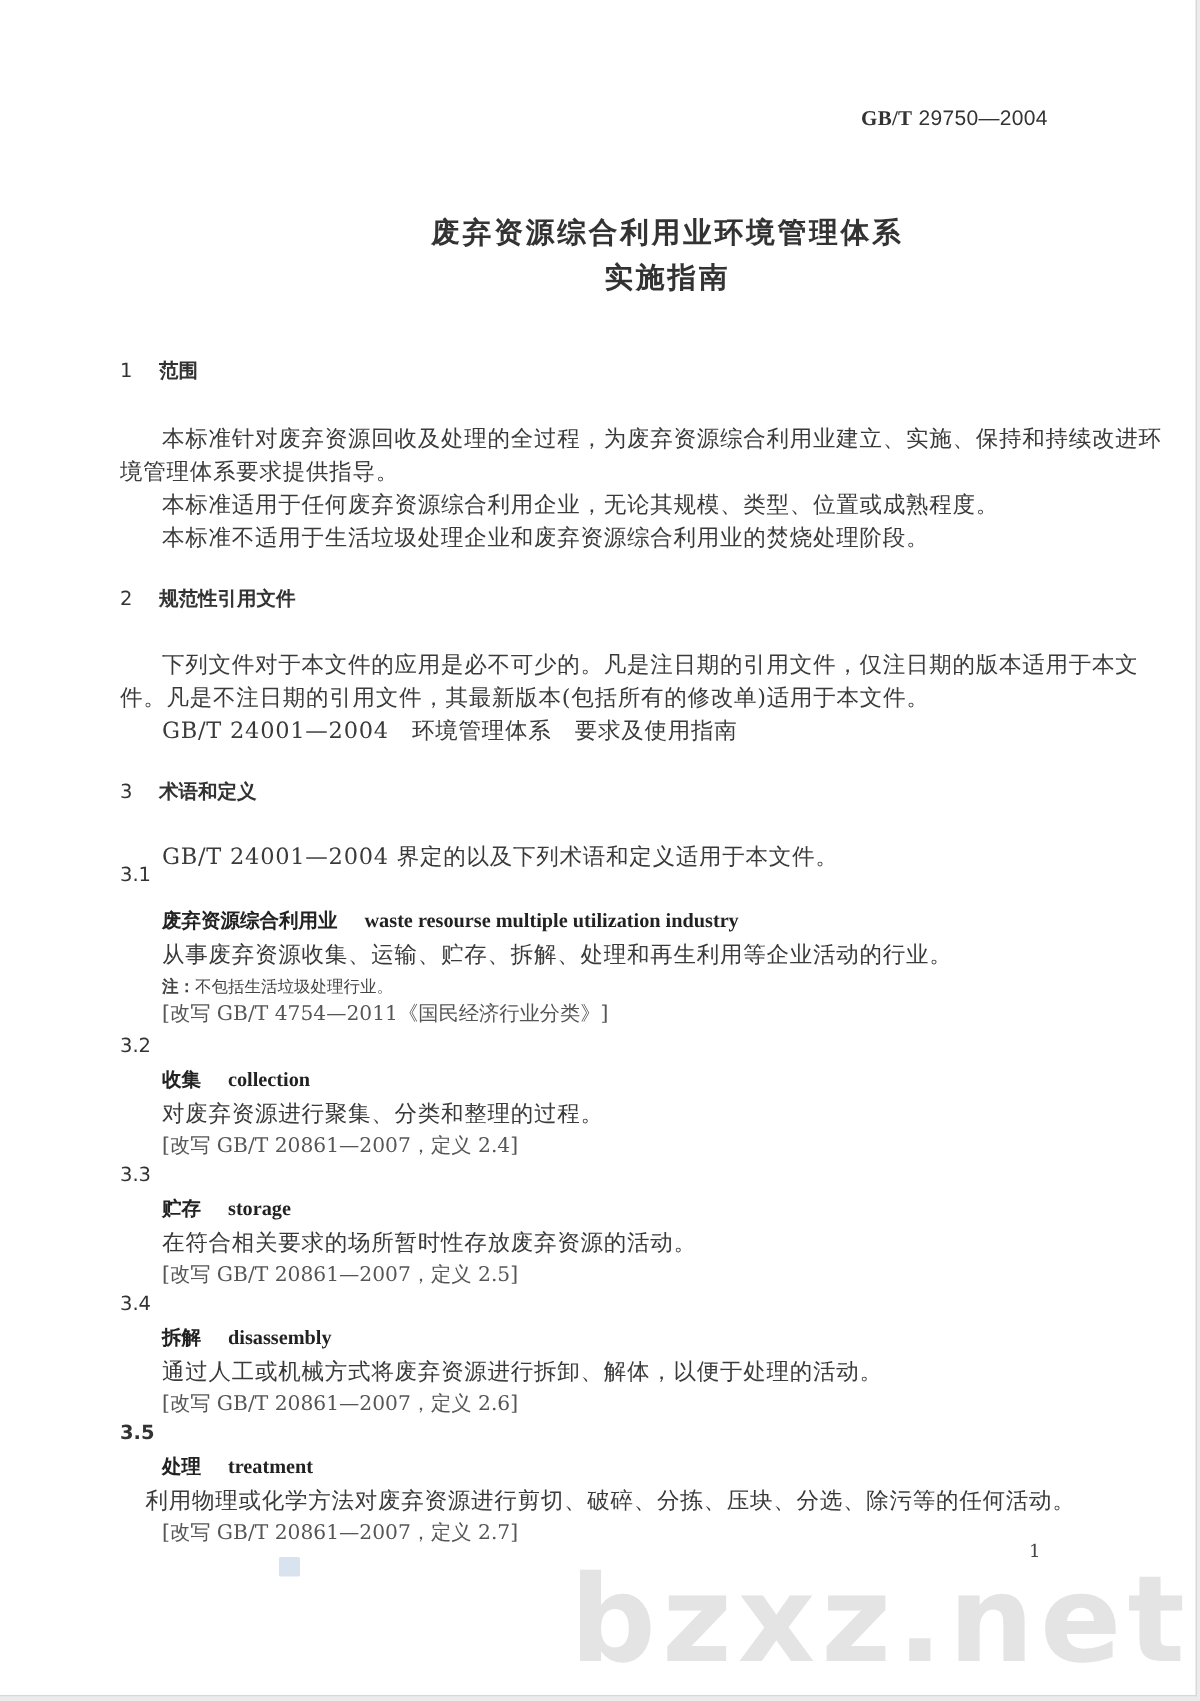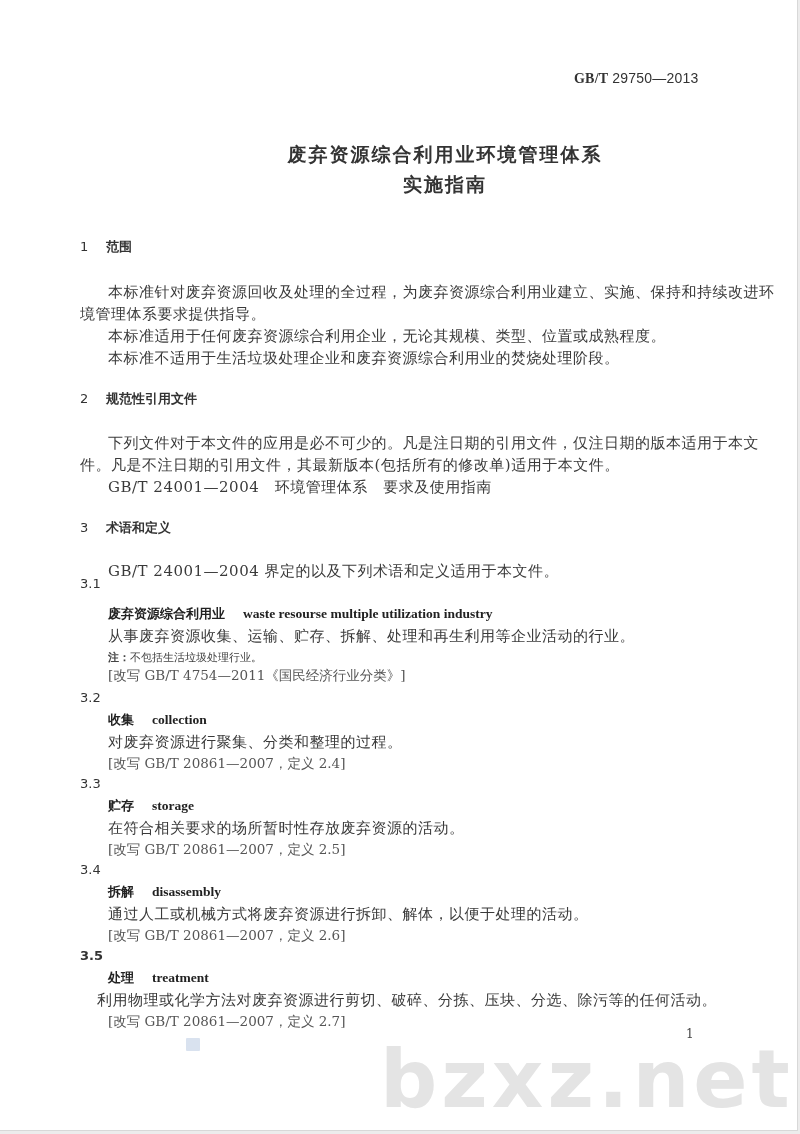--- a/index.html
+++ b/index.html
@@ -45,21 +45,21 @@
     left:186px; top:1038px; width:14px; height:13px; background:#d9e2ef; border-radius:1px;
   }
 </style>
 </head>
 <body>
 
 <div class="page">
 
   <div class="abs std-no">
     <span class="gbt">GB/T</span>
-    <span>29750—2013</span>
+    <span>29750—2004</span>
   </div>
 
   <div class="abs title" style="top:142px;">废弃资源综合利用业环境管理体系</div>
   <div class="abs title" style="top:172px;">实施指南</div>
 
   <div class="abs h1" style="top:238px;">
     <span class="num">1</span><span>范围</span>
   </div>
   <div class="abs p" style="left:108px; top:283px;">本标准针对废弃资源回收及处理的全过程，为废弃资源综合利用业建立、实施、保持和持续改进环</div>
   <div class="abs p" style="left:80px; top:305px;">境管理体系要求提供指导。</div>

